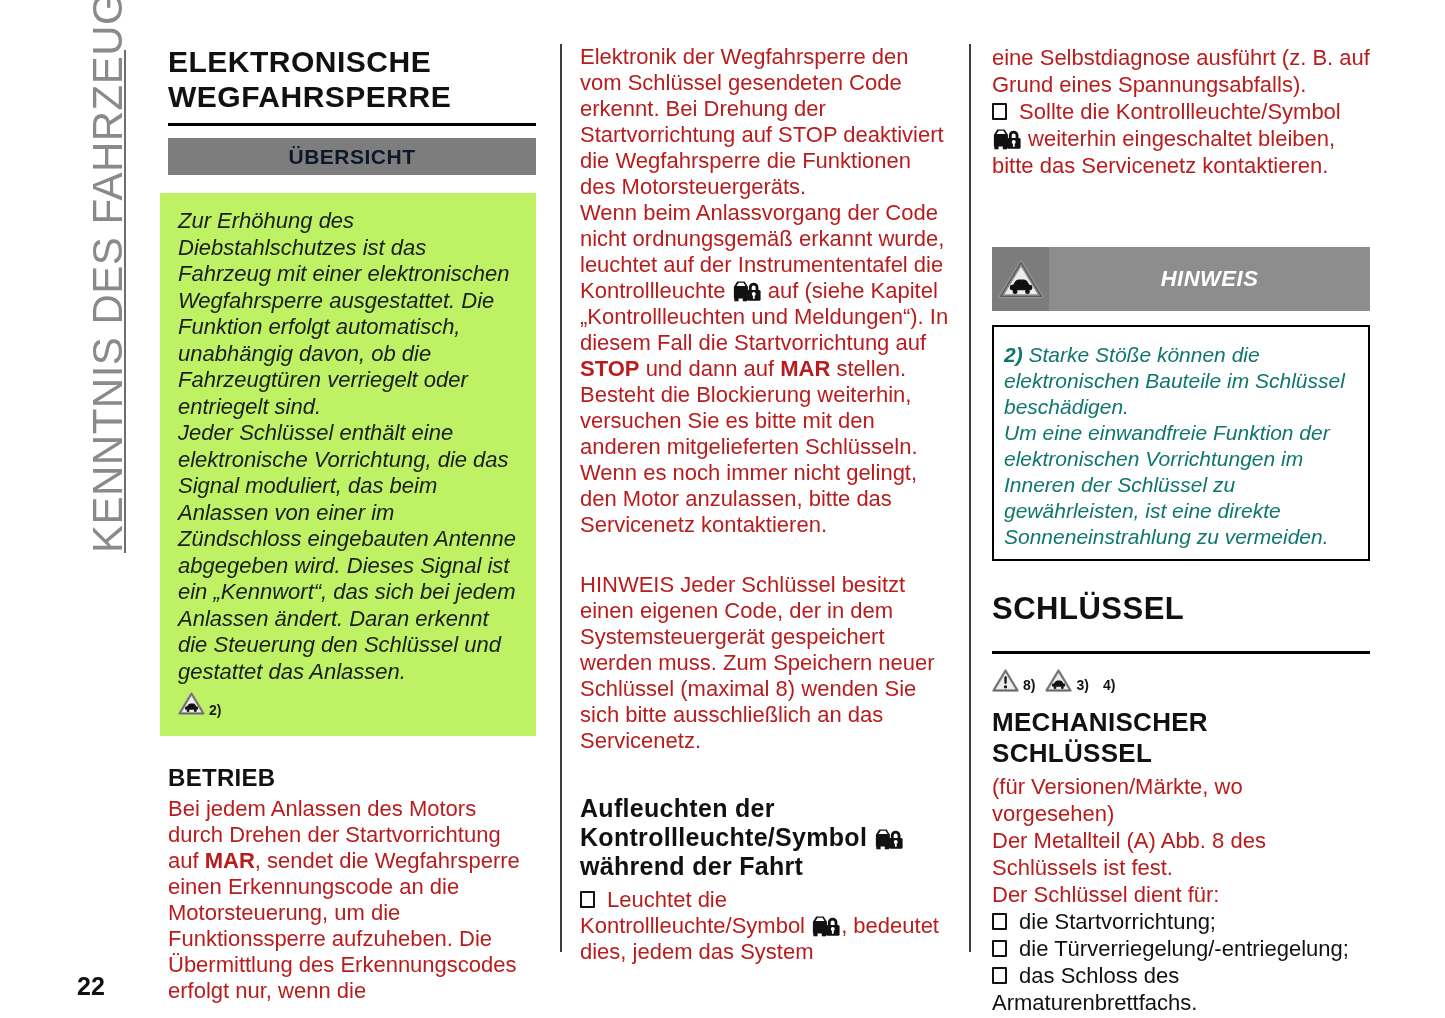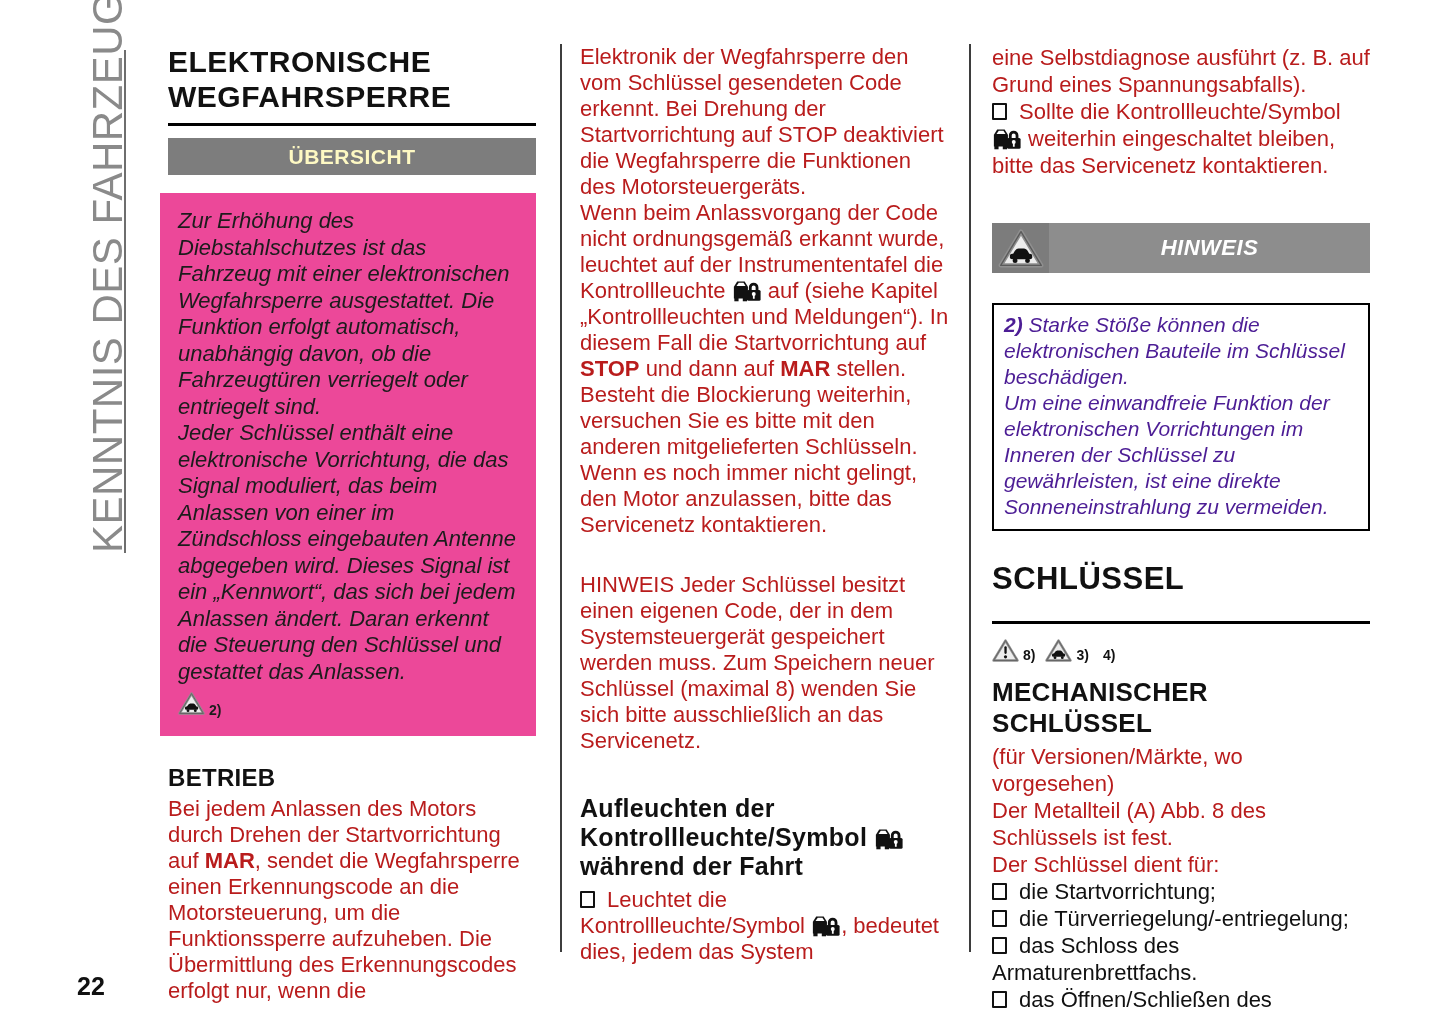--- a/index.html
+++ b/index.html
@@ -35,44 +35,44 @@
   .h3{font-size:25px;line-height:29px;font-weight:700;letter-spacing:.3px;margin:40px 0 6px 0;}
   .h-betrieb{font-size:24px;font-weight:700;letter-spacing:.3px;margin:28px 0 4px 8px;}
   .title-underlined{
     font-size:31px;font-weight:700;letter-spacing:.5px;margin:30px 0 0 0;
     padding-bottom:24px;border-bottom:3px solid #000;
   }
   .mech-title{font-size:26px;line-height:31px;font-weight:700;letter-spacing:.3px;margin:14px 0 4px 0;}
 
   
   .banner{
-    height:37px;margin:12px 0 0 8px;background:#7d7d7d;color:#fef9c3;
+    height:37px;margin:12px 0 0 8px;background:#7d7d7d;color:#0f172a;
     display:flex;align-items:center;justify-content:center;
     font-size:21px;font-weight:700;letter-spacing:.5px;
   }
   .gray-box{
-    margin-top:18px;background:#ec4899;padding:15px 14px 12px 18px;
+    margin-top:18px;background:#bef264;padding:15px 14px 12px 18px;
     font-style:italic;font-size:22px;line-height:26.5px;color:#1c1c1c;
   }
   .gray-box p{margin:0;}
   .footnote-row{margin-top:6px;font-style:normal;}
   .col1 .flow{margin-left:8px;}
 
   
-  .hinweis-banner{display:flex;height:50px;margin-top:44px;}
+  .hinweis-banner{display:flex;height:64px;margin-top:68px;}
   .hinweis-banner .icon-cell{
     width:57px;background:#7c7c7c;display:flex;align-items:center;justify-content:center;
   }
   .hinweis-banner .label-cell{
     flex:1;background:#8d8d8d;display:flex;align-items:center;justify-content:center;
     color:#fff;font-size:22px;font-weight:700;font-style:italic;letter-spacing:.5px;
   }
   .note-box{
-    margin-top:30px;border:2px solid #000;padding:7px 10px 9px 10px;
-    font-style:italic;font-size:21px;line-height:26px;color:#4c1d95;
+    margin-top:14px;border:2px solid #000;padding:15px 10px 9px 10px;
+    font-style:italic;font-size:21px;line-height:26px;color:#0f766e;
   }
   .ref-row{margin:14px 0 0 0;display:flex;align-items:center;}
 
   
   .seg-b{font-weight:700;}
   .seg-sm{font-size:14px;font-weight:700;margin:6px 10px 0 4px;align-self:flex-end;}
 
   
   .icon-immobilizer{width:30px;height:23px;vertical-align:-4px;}
   .icon-triangle{width:27px;height:25px;vertical-align:-5px;}

